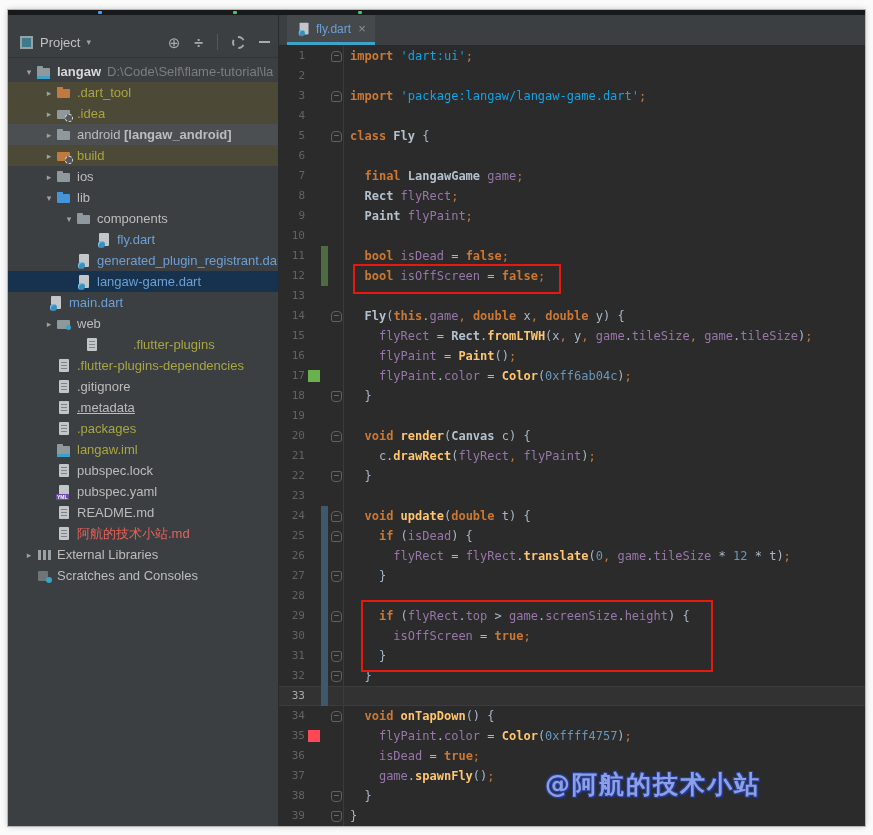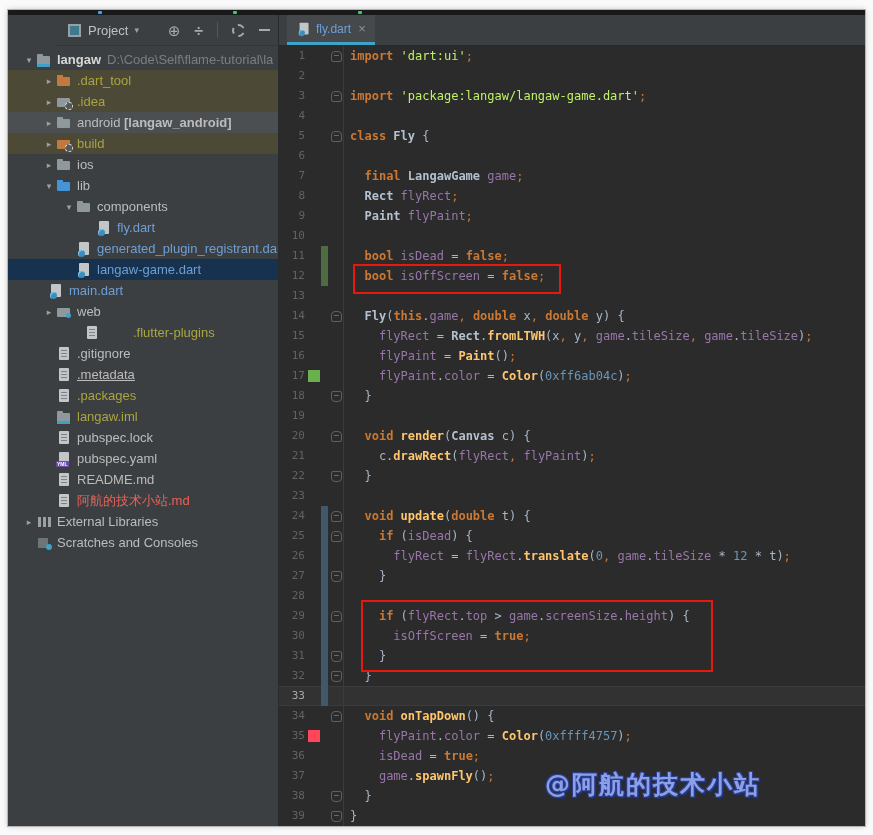--- a/index.html
+++ b/index.html
@@ -6,22 +6,22 @@
     font-family:"Liberation Sans",sans-serif;}
   .window{position:absolute;left:8px;top:10px;width:857px;height:816px;background:#3c3f41;
     box-shadow:0 0 0 1px #b5b5b5,0 0 6px rgba(0,0,0,.25);overflow:hidden;}
   .titlestrip{height:5px;background:#17191b;position:relative;}
   .titlestrip span{position:absolute;top:1px;width:4px;height:3px;border-radius:1px;}
   .body{display:flex;height:811px;}
 
   
   .left{width:270px;flex:none;display:flex;flex-direction:column;background:#3c3f41;
     border-right:1px solid #282b2e;overflow:hidden;}
-  .pane-toolbar{height:30px;flex:none;display:flex;align-items:center;padding:0 8px 0 12px;
-    border-bottom:1px solid #323539;color:#bfc1c3;font-size:13px;margin-left:48px;}
+  .pane-toolbar{height:30px;flex:none;display:flex;align-items:center;padding:12px 8px 0 12px;
+    border-bottom:1px solid #323539;color:#bfc1c3;font-size:13px;}
   .proj-badge{width:9px;height:9px;border:2px solid #97a0a5;background:#3d7a8c;margin-right:7px;flex:none;}
   .proj-caret{font-size:9px;color:#9da0a3;margin-left:6px;}
   .tb-spacer{flex:1;}
   .tb-ico{color:#a7abad;font-size:15px;line-height:15px;margin-left:14px;cursor:default;}
   .tb-ico.collapse{font-weight:bold;font-size:16px;}
   .tb-sep{width:1px;height:16px;background:#55585a;margin-left:14px;}
   .gear{width:9px;height:9px;border:2px dashed #a7abad;border-radius:50%;margin-left:14px;}
   .minusbar{width:11px;height:2px;background:#a7abad;margin-left:14px;}
 
   .tree{flex:1;overflow:hidden;padding-top:3px;}
@@ -76,21 +76,21 @@
   .gutter{width:64px;flex:none;position:relative;border-right:1px solid #393b3d;}
   .lnum{position:absolute;left:0;top:0;width:26px;text-align:right;color:#606366;font-size:11px;line-height:20px;}
   .caret .lnum{color:#a8a8a8;}
   .mark{position:absolute;left:42px;top:0;width:7px;height:20px;}
   .mark.g{background:#4e6b42;} .mark.b{background:#40586a;}
   .swatch{position:absolute;left:29px;top:4px;width:12px;height:12px;}
   .fold{position:absolute;left:52px;top:5px;width:9px;height:9px;border:1px solid #5e6163;
     color:#8a8d8f;font-size:8px;line-height:8px;text-align:center;background:#2b2b2b;}
   .fold.s{border-radius:4px 4px 2px 2px;} .fold.e{border-radius:2px 2px 4px 4px;}
   .codetext{white-space:pre;padding-left:6px;color:#a9b7c6;}
-  .tok-d{color:#a9b7c6;} .tok-k{color:#cc7832;font-weight:bold;} .tok-s{color:#bef264;}
+  .tok-d{color:#a9b7c6;} .tok-k{color:#cc7832;font-weight:bold;} .tok-s{color:#0ea5e9;}
   .tok-n{color:#6897bb;} .tok-f{color:#9876aa;} .tok-m{color:#ffc66d;font-weight:bold;}
   .tok-c{color:#b3c1cf;font-weight:bold;} .tok-p{color:#cc7832;}
   .ann{position:absolute;border:2px solid #e8180c;z-index:5;}
   .wm{position:absolute;left:266px;top:722px;font-size:25px;font-weight:bold;letter-spacing:2px;
     color:#8ba0e8;text-shadow:-1px -1px 0 #2c3f8f,1px -1px 0 #2c3f8f,-1px 1px 0 #2c3f8f,1px 1px 0 #2c3f8f,2px 2px 0 #1e2f75;
     font-family:"DejaVu Sans",sans-serif;z-index:4;}
 </style>
 </head>
 <body>
 
@@ -184,20 +184,25 @@
             <span class="lbl">web</span>
           </div>
           <div class="trow" style="padding-left: 34px; gap: 28px;">
             <span class="arr"></span>
             <span class="ico file"></span>
             <span class="lbl olive">.flutter-plugins</span>
           </div>
           <div class="trow" style="padding-left: 34px;">
             <span class="arr"></span>
             <span class="ico file"></span>
+            <span class="lbl olive">.flutter-plugins-dependencies</span>
+          </div>
+          <div class="trow" style="padding-left: 34px;">
+            <span class="arr"></span>
+            <span class="ico file"></span>
             <span class="lbl">.gitignore</span>
           </div>
           <div class="trow" style="padding-left: 34px; text-decoration: underline;">
             <span class="arr"></span>
             <span class="ico file"></span>
             <span class="lbl">.metadata</span>
           </div>
           <div class="trow" style="padding-left: 34px;">
             <span class="arr"></span>
             <span class="ico file"></span>

